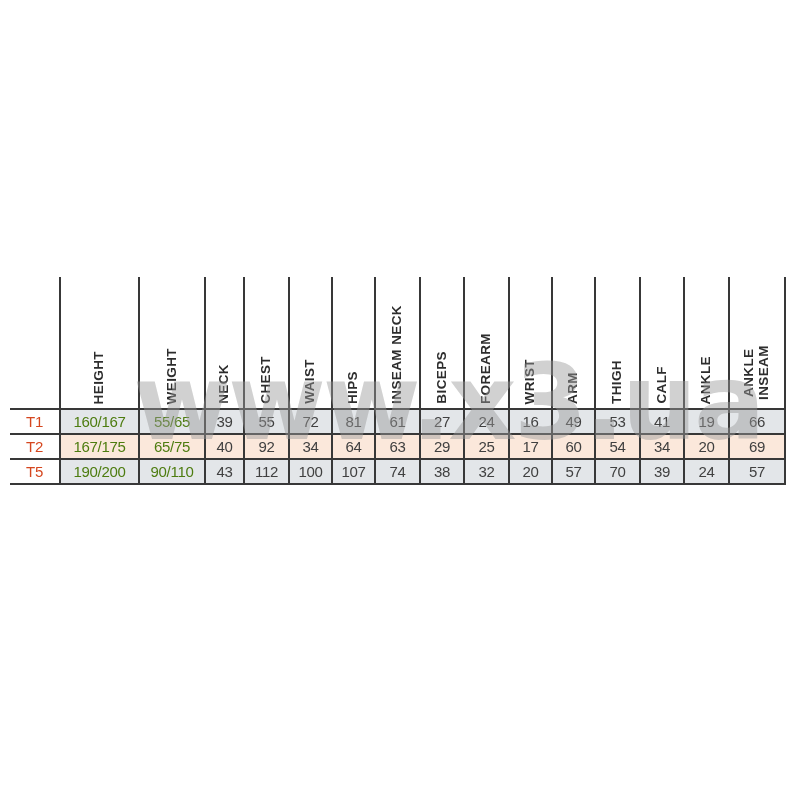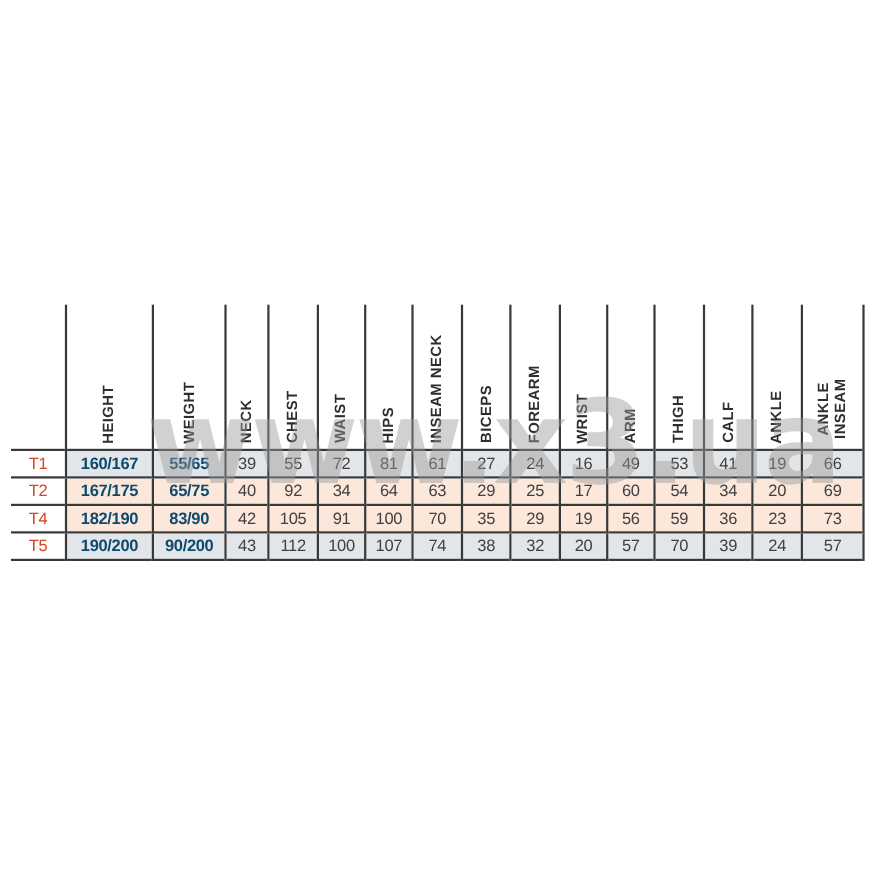--- a/index.html
+++ b/index.html
@@ -63,22 +63,22 @@
   }
   tbody td.last { border-right: 2px solid var(--grid-line); }
   tbody td.rowlabel {
     border-left: none;
     background: #ffffff !important;
     font-weight: normal;
     color: var(--row-label-red);
     font-size: 15px;
   }
   tbody td.boldcell {
-    font-weight: bold;
-    color: #0c4a6e;
+    font-weight: normal;
+    color: #4d7c0f;
   }
   tr.row-gray td { background: var(--row-bg-gray); }
   tr.row-peach td { background: var(--row-bg-peach); }
   .watermark {
     position: absolute;
     left: 133px;
     top: 341px;
     z-index: 5;
     font-family: "DejaVu Sans", sans-serif;
     font-size: 106px;
@@ -166,42 +166,24 @@
             <td class="">63</td>
             <td class="">29</td>
             <td class="">25</td>
             <td class="">17</td>
             <td class="">60</td>
             <td class="">54</td>
             <td class="">34</td>
             <td class="">20</td>
             <td class=" last">69</td>
           </tr>
-          <tr class="row-peach">
-            <td class="rowlabel">T4</td>
-            <td class="boldcell">182/190</td>
-            <td class="boldcell">83/90</td>
-            <td class="">42</td>
-            <td class="">105</td>
-            <td class="">91</td>
-            <td class="">100</td>
-            <td class="">70</td>
-            <td class="">35</td>
-            <td class="">29</td>
-            <td class="">19</td>
-            <td class="">56</td>
-            <td class="">59</td>
-            <td class="">36</td>
-            <td class="">23</td>
-            <td class=" last">73</td>
-          </tr>
           <tr class="row-gray">
             <td class="rowlabel">T5</td>
             <td class="boldcell">190/200</td>
-            <td class="boldcell">90/200</td>
+            <td class="boldcell">90/110</td>
             <td class="">43</td>
             <td class="">112</td>
             <td class="">100</td>
             <td class="">107</td>
             <td class="">74</td>
             <td class="">38</td>
             <td class="">32</td>
             <td class="">20</td>
             <td class="">57</td>
             <td class="">70</td>

